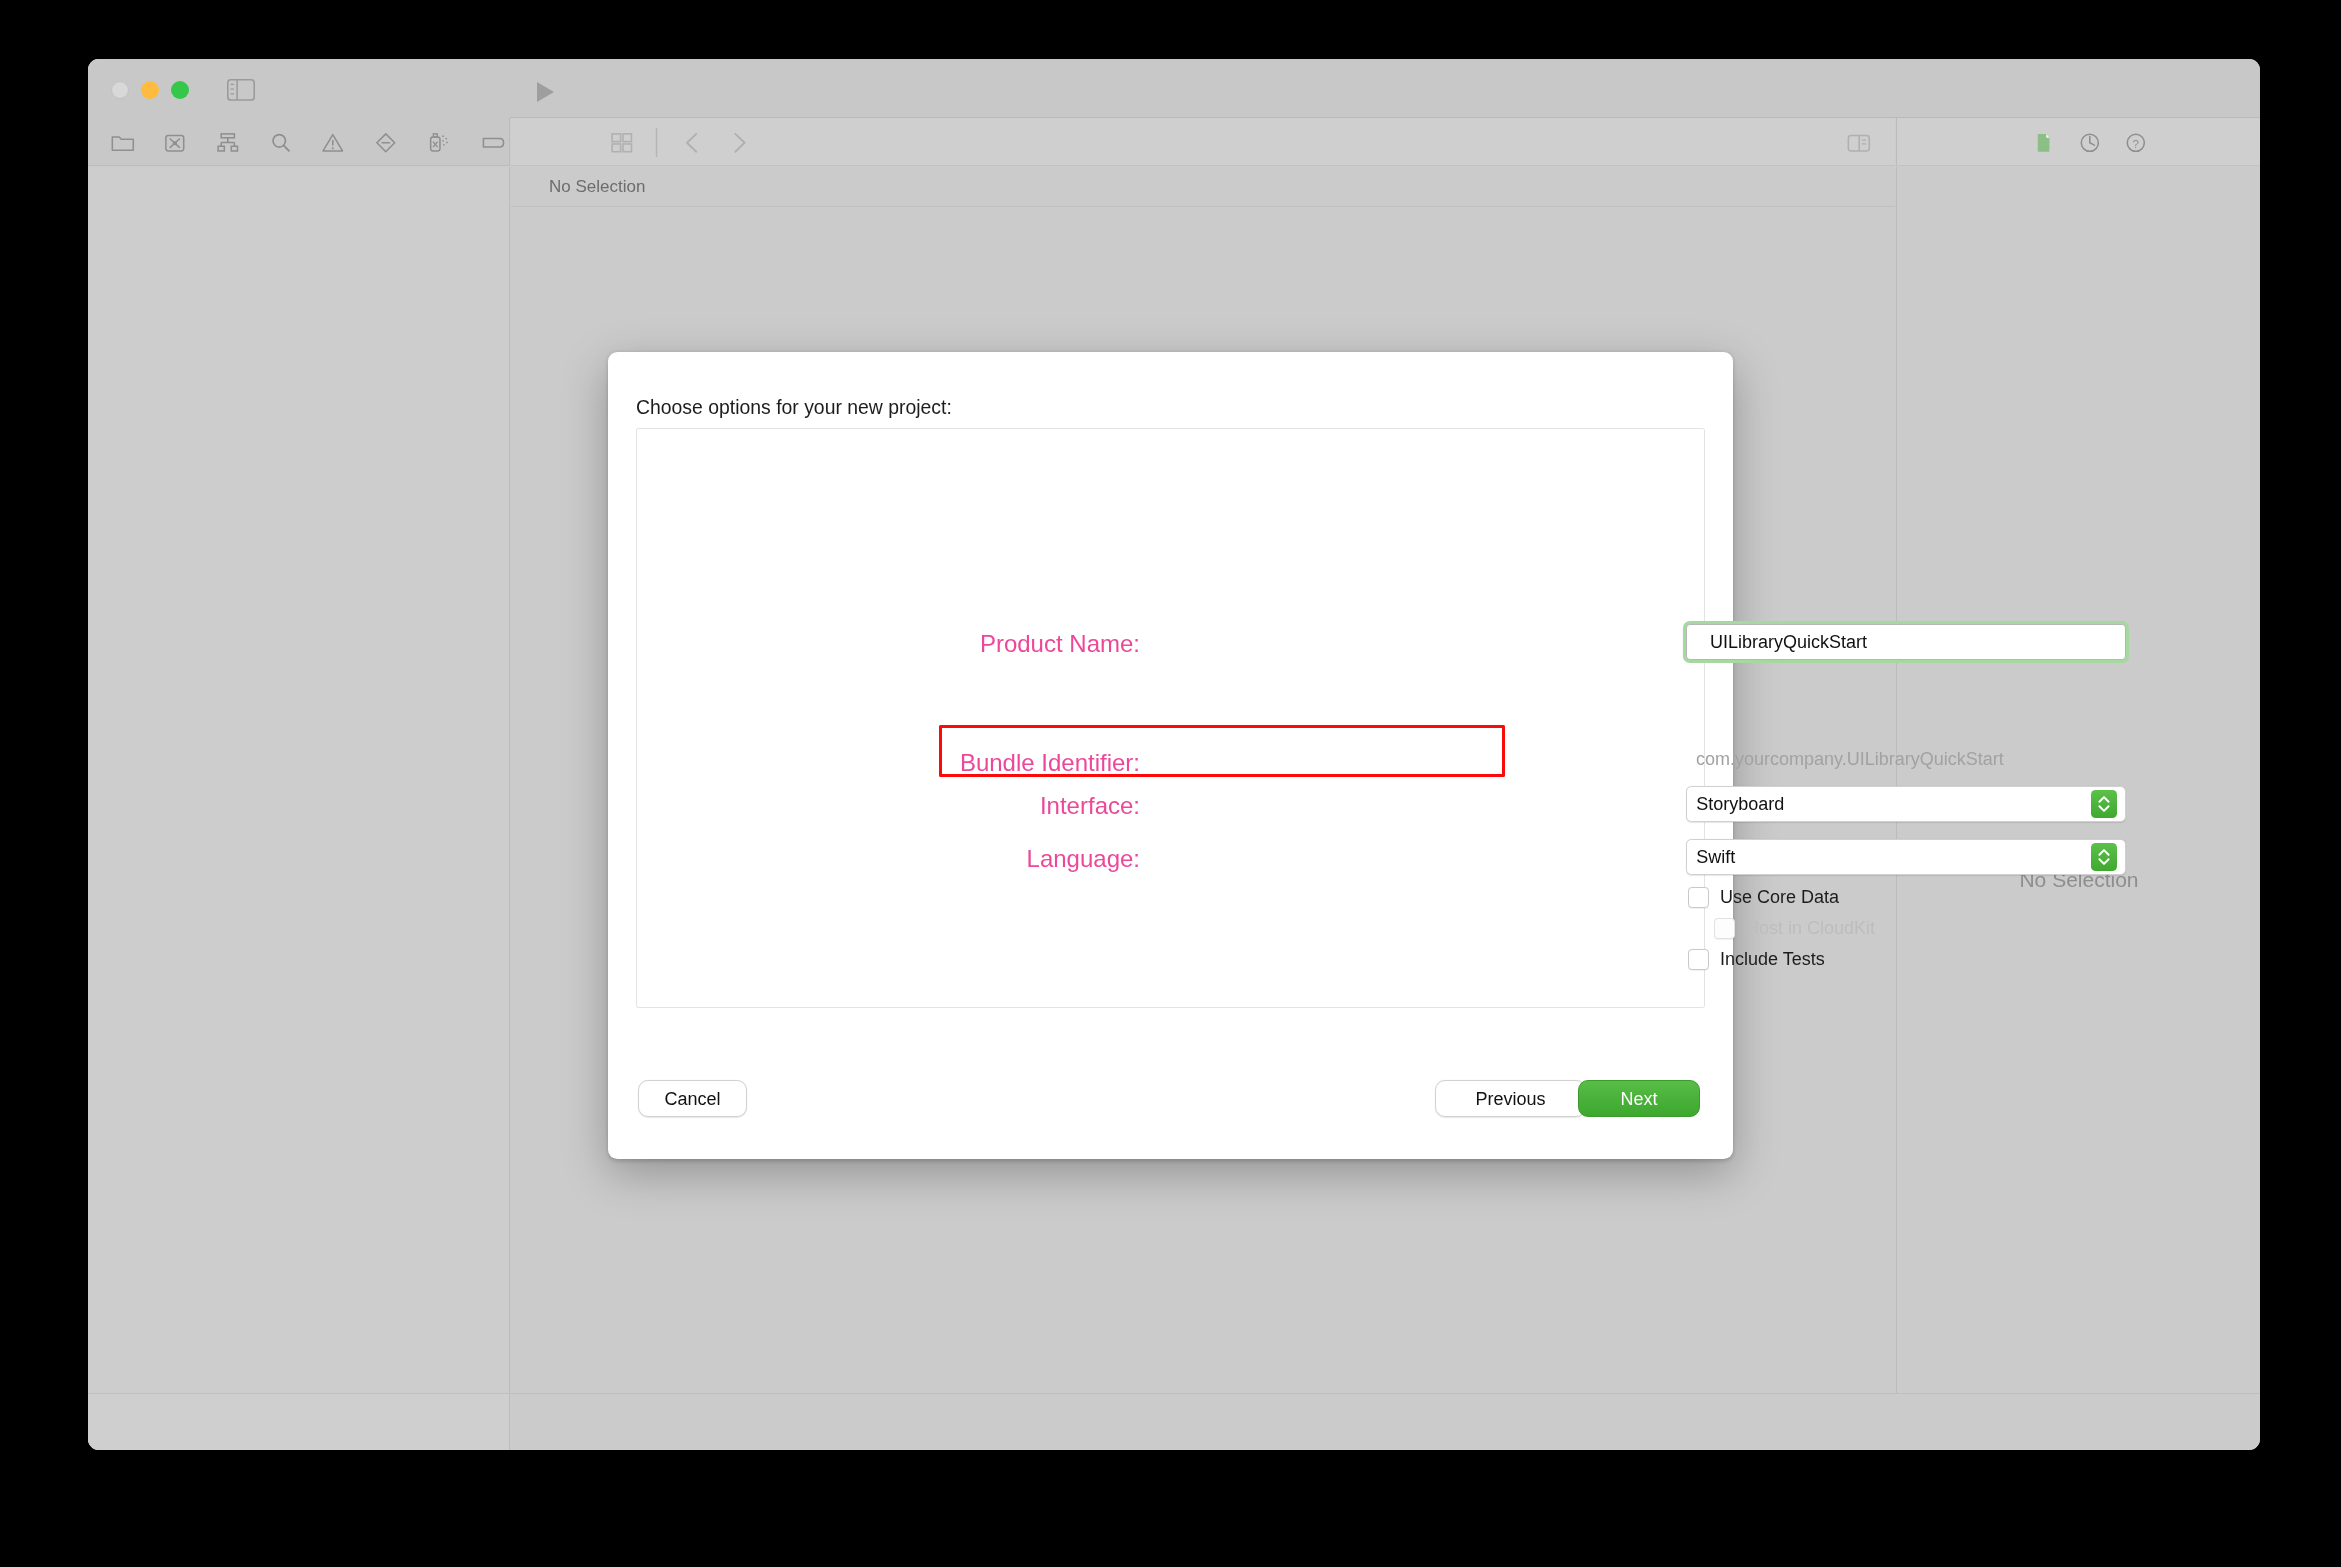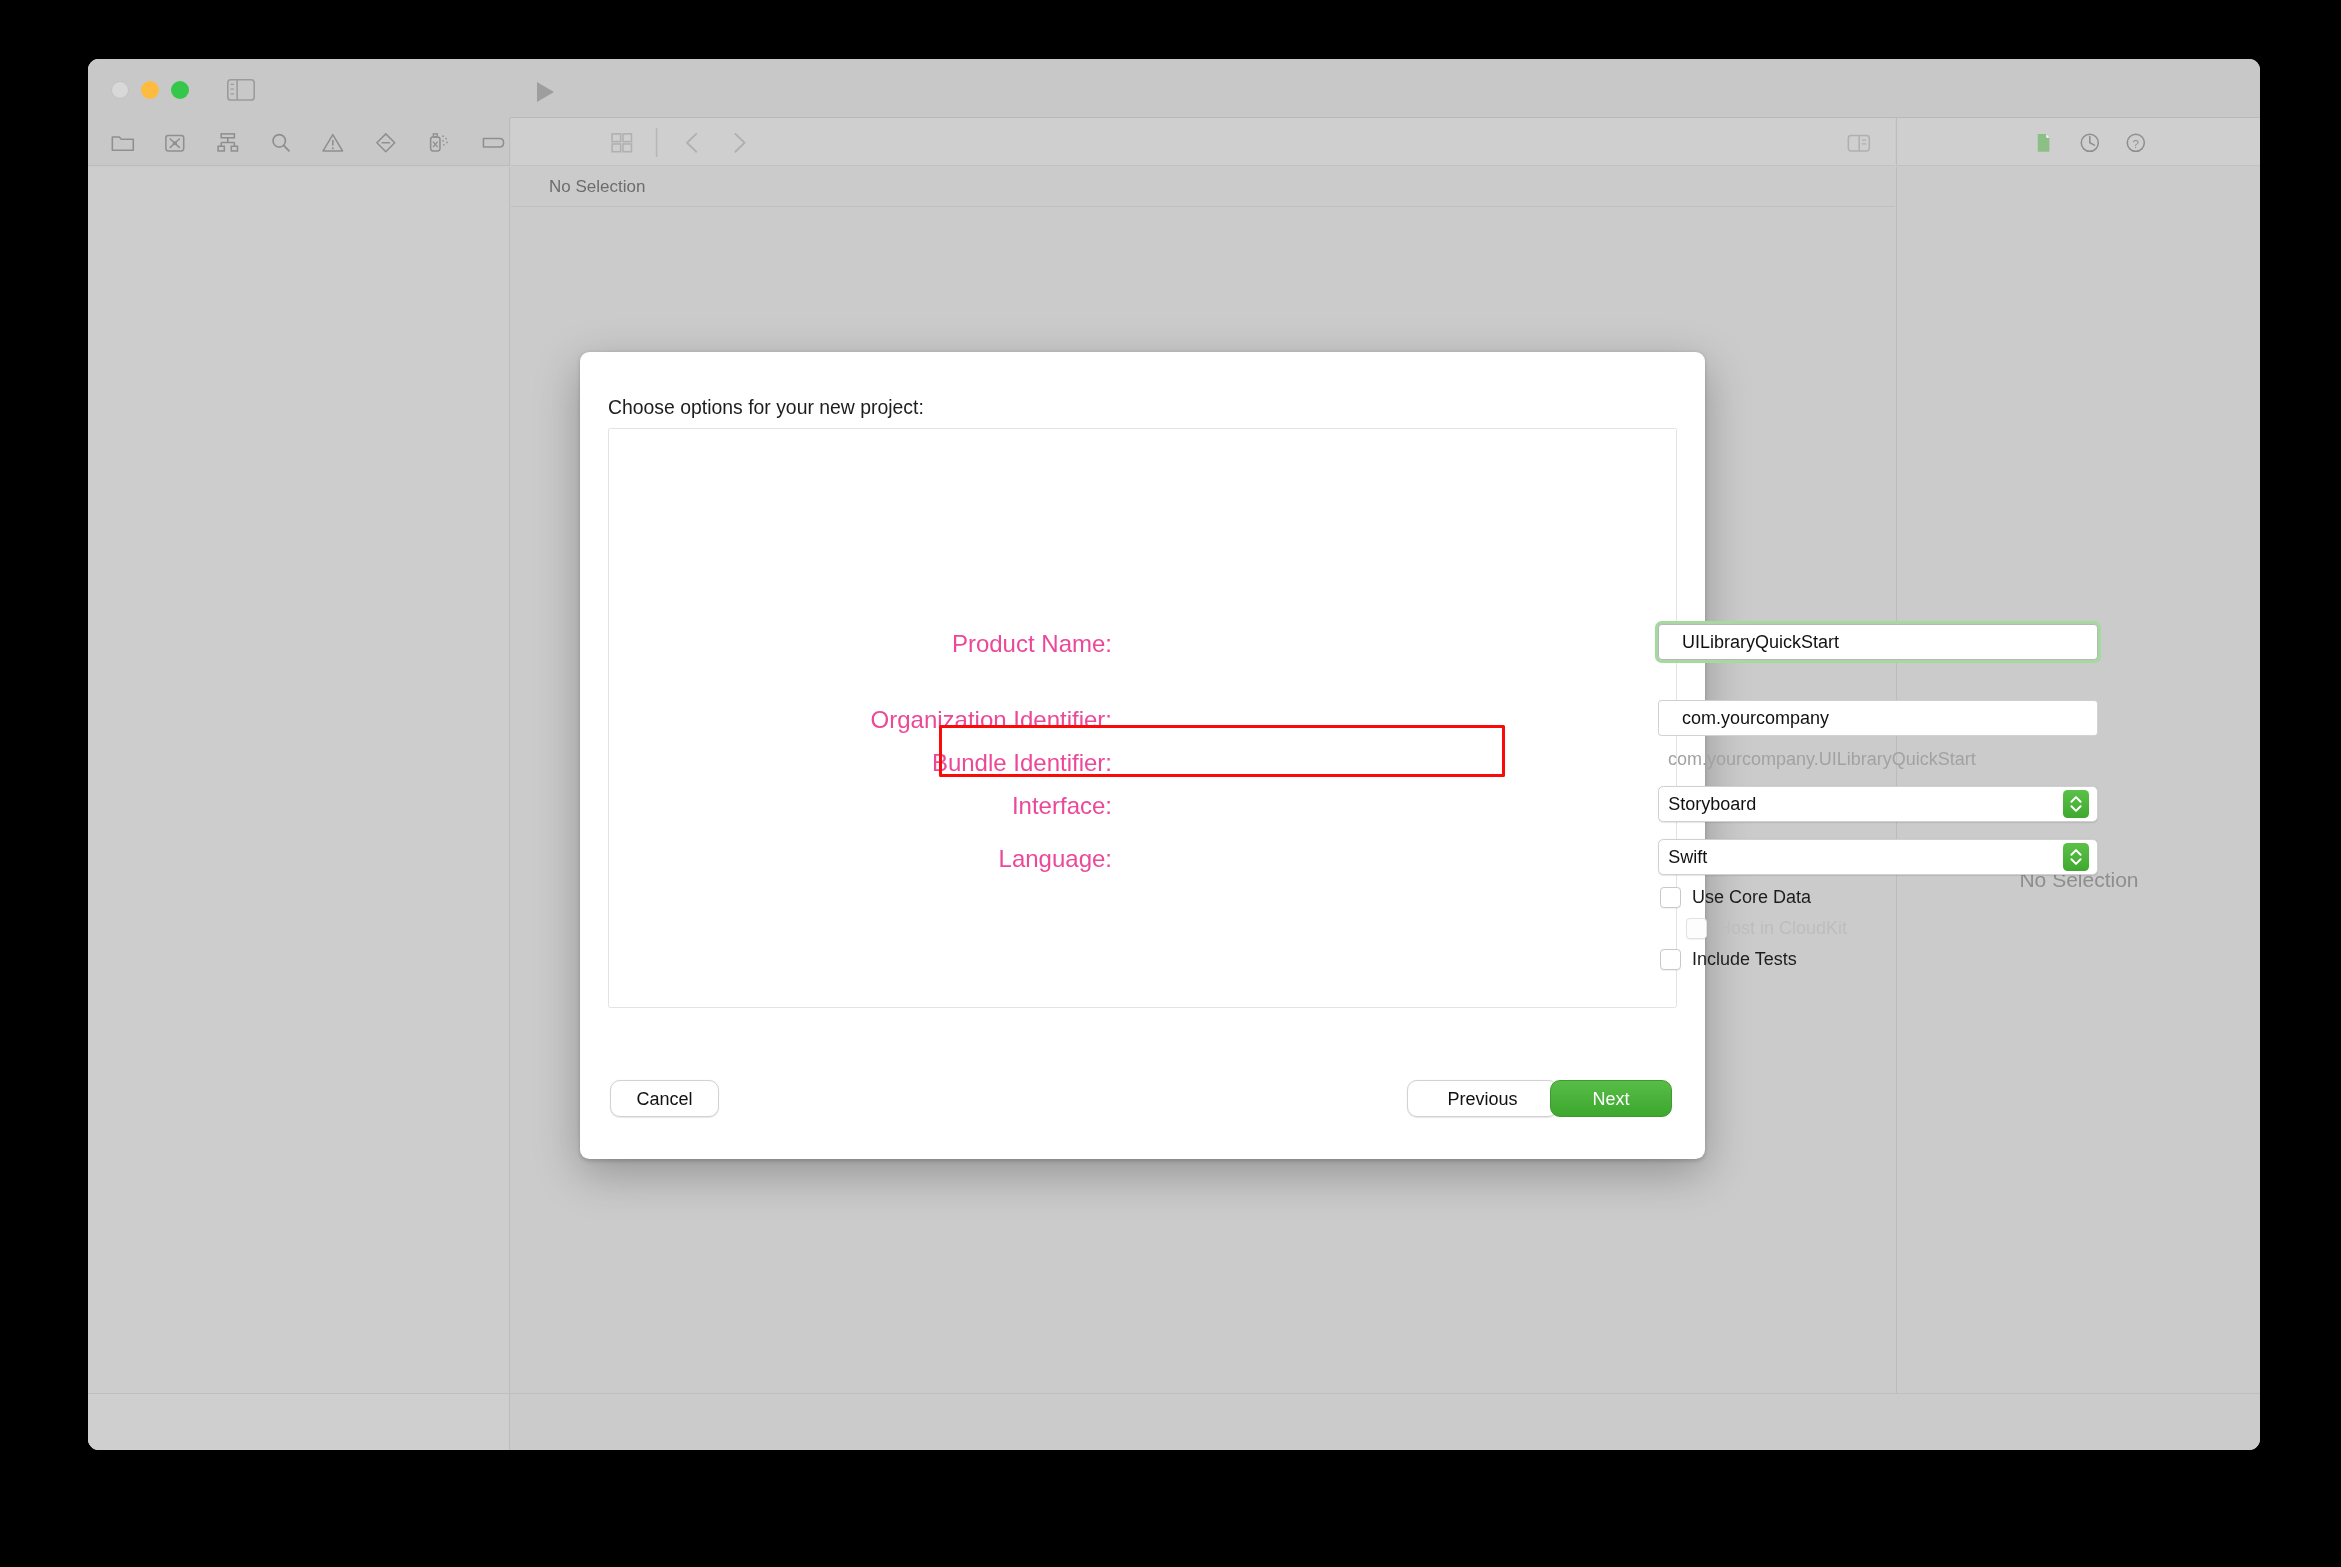--- a/index.html
+++ b/index.html
@@ -174,21 +174,21 @@
     position: absolute;
     left: 0; top: 0;
     width: 422px; height: 57px;
     background: #cfcfcf;
     border-right: 0.8px solid #bcbcbc;
   }
 
   
   #modal-sheet {
     position: absolute;
-    left: 580px; top: 352px;
+    left: 608px; top: 352px;
     width: 1125px;
     height: 807px;
     background: #ffffff;
     border-radius: 9.3px;
     box-shadow: 0 14px 46px rgba(0,0,0,0.28), 0 1.5px 4.6px rgba(0,0,0,0.18);
   }
   #sheet-title {
     position: absolute;
     left: 28px; top: 44px;
     font-size: 19.4px;
@@ -524,24 +524,20 @@
   <div id="sheet-title">Choose options for your new project:</div>
 
   <div id="sheet-content-box">
 
     <div class="form-row" style="top:195px">
       <div class="form-label">Product Name:</div>
       <div class="text-field focused" id="product-name-input" placeholder="Product Name">UILibraryQuickStart</div>
     </div>
 
 
-    <div class="form-row" style="top:271px">
-      <div class="form-label">Organization Identifier:</div>
-      <div class="text-field" id="org-id-input" placeholder="com.yourcompany">com.yourcompany</div>
-    </div>
 
     <div class="form-row" style="top:357px">
       <div class="form-label">Interface:</div>
       <div class="popup-button">Storyboard</div>
       <div class="popup-chevrons" style="top:3.9px; left:1454px">
         <svg viewBox="0 0 34 36">
           <polyline points="11,15 17,9 23,15" fill="none" stroke="#fff" stroke-width="2.6" stroke-linecap="round" stroke-linejoin="round"></polyline>
           <polyline points="11,21 17,27 23,21" fill="none" stroke="#fff" stroke-width="2.6" stroke-linecap="round" stroke-linejoin="round"></polyline>
         </svg>
       </div>

